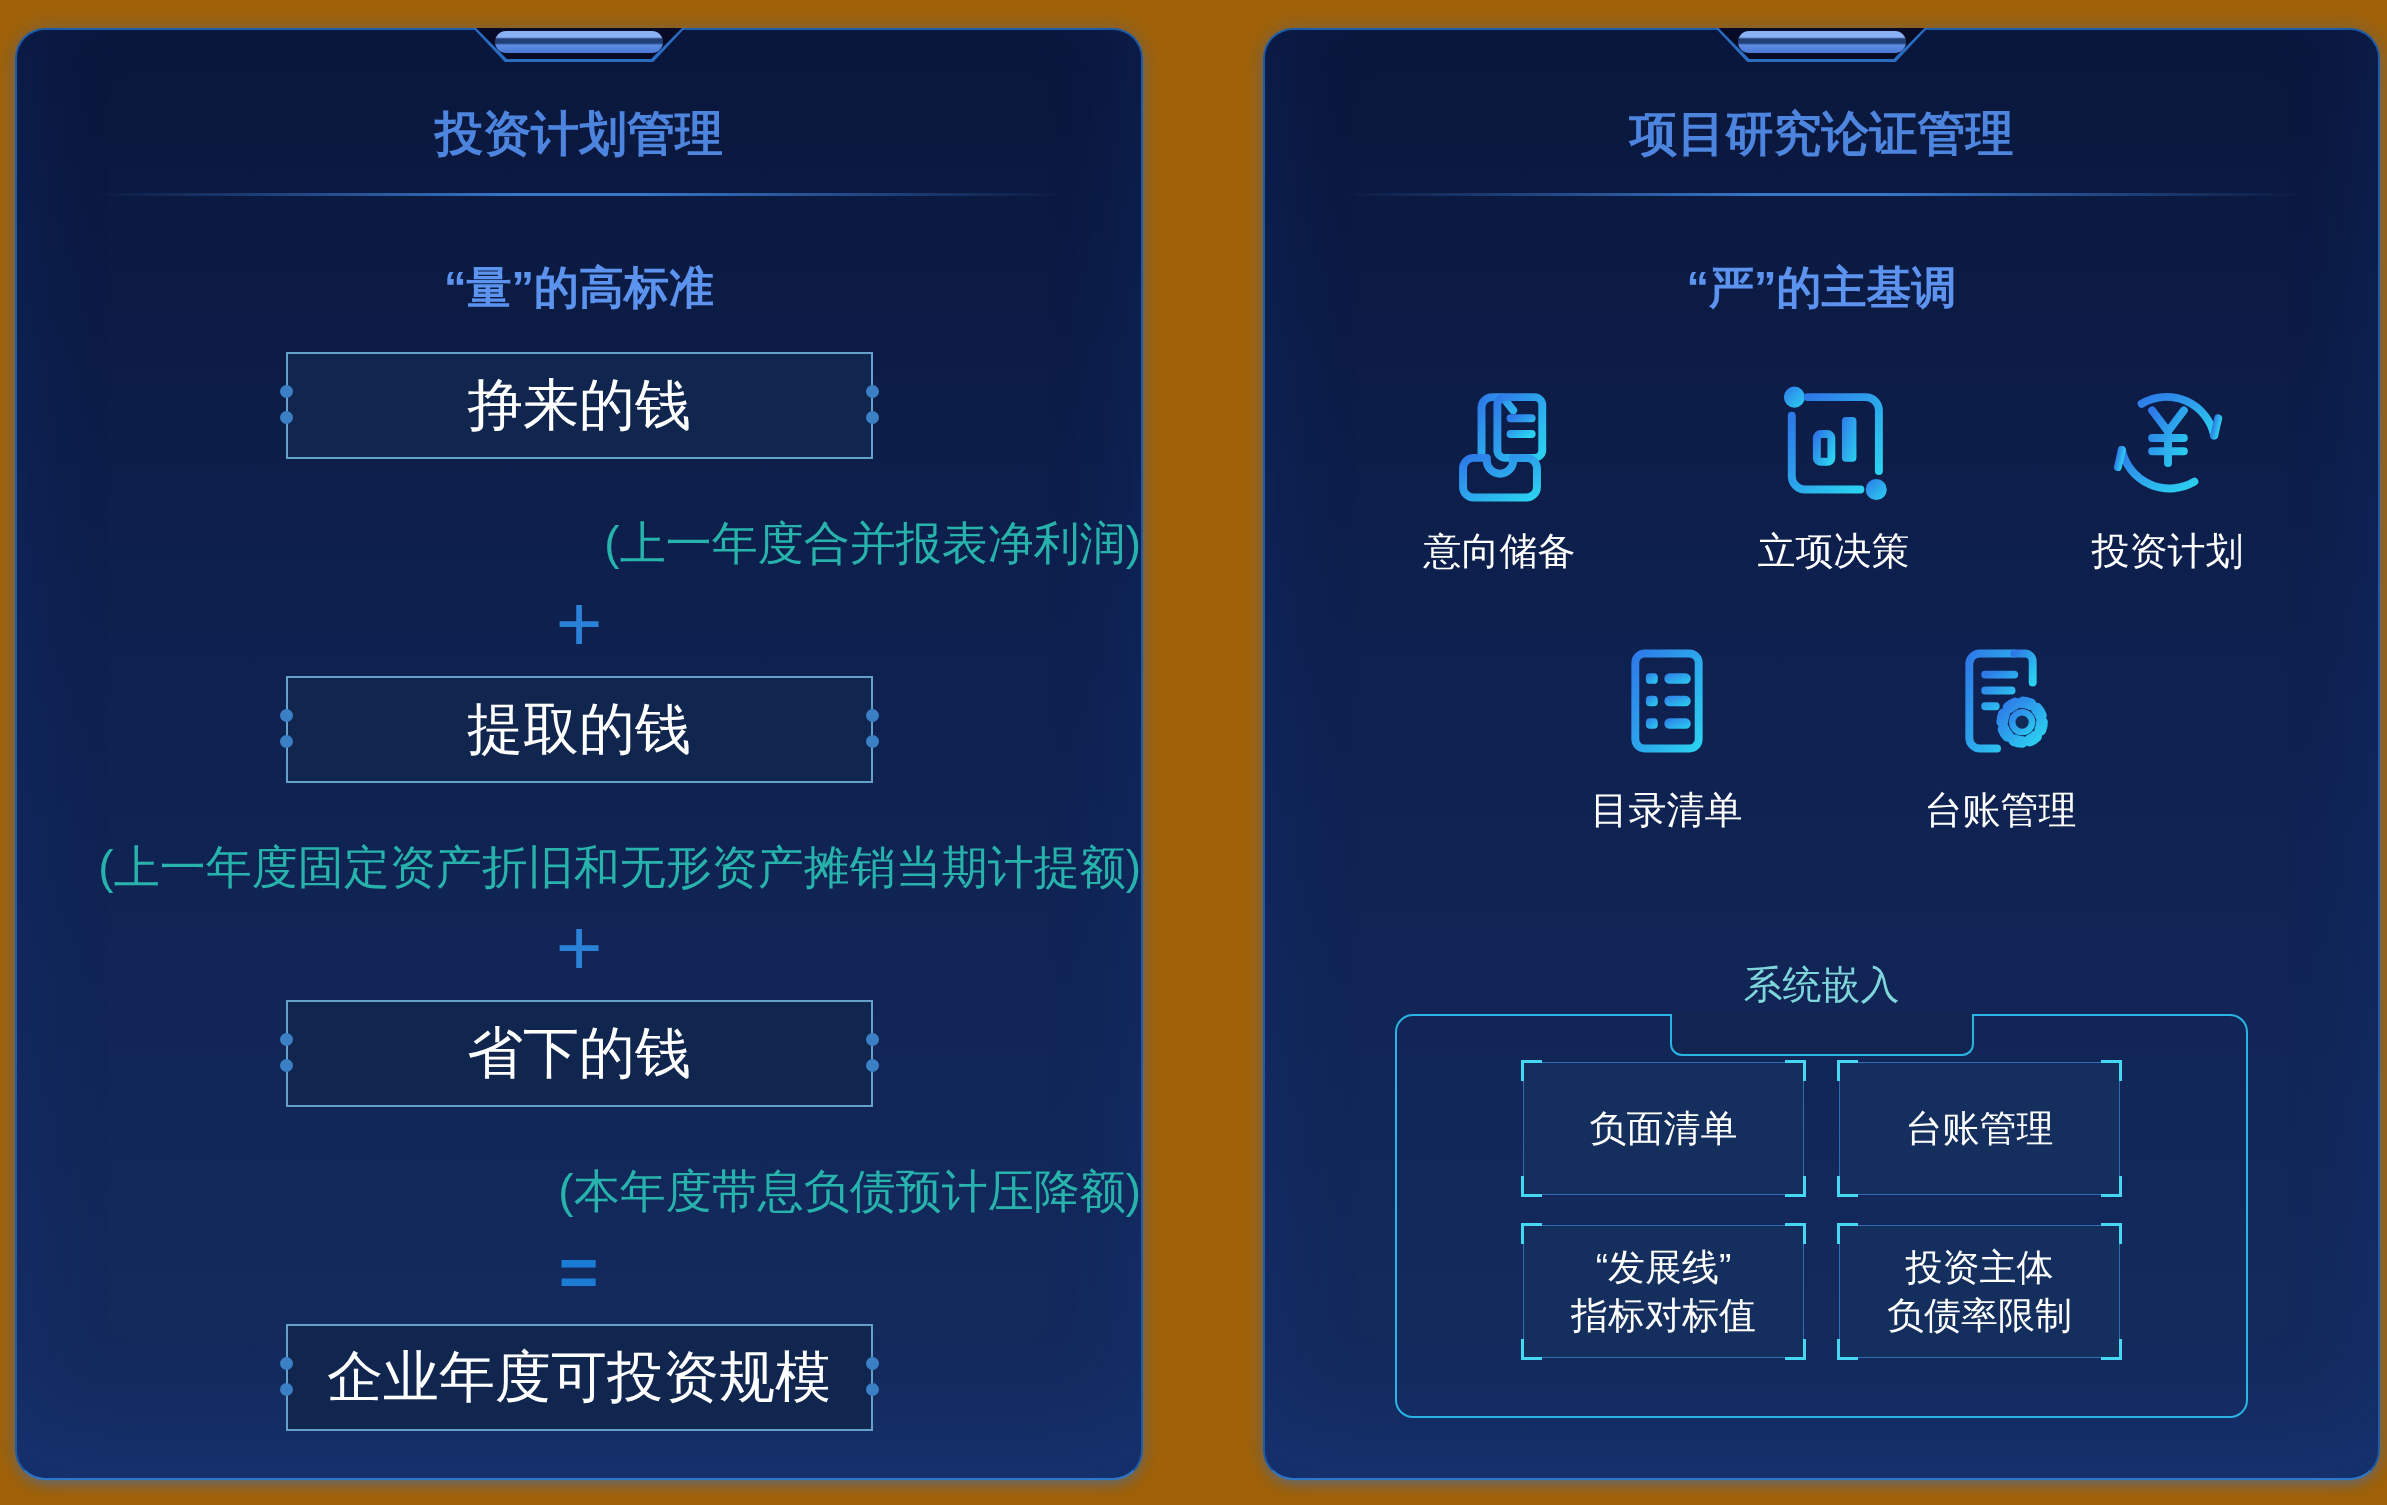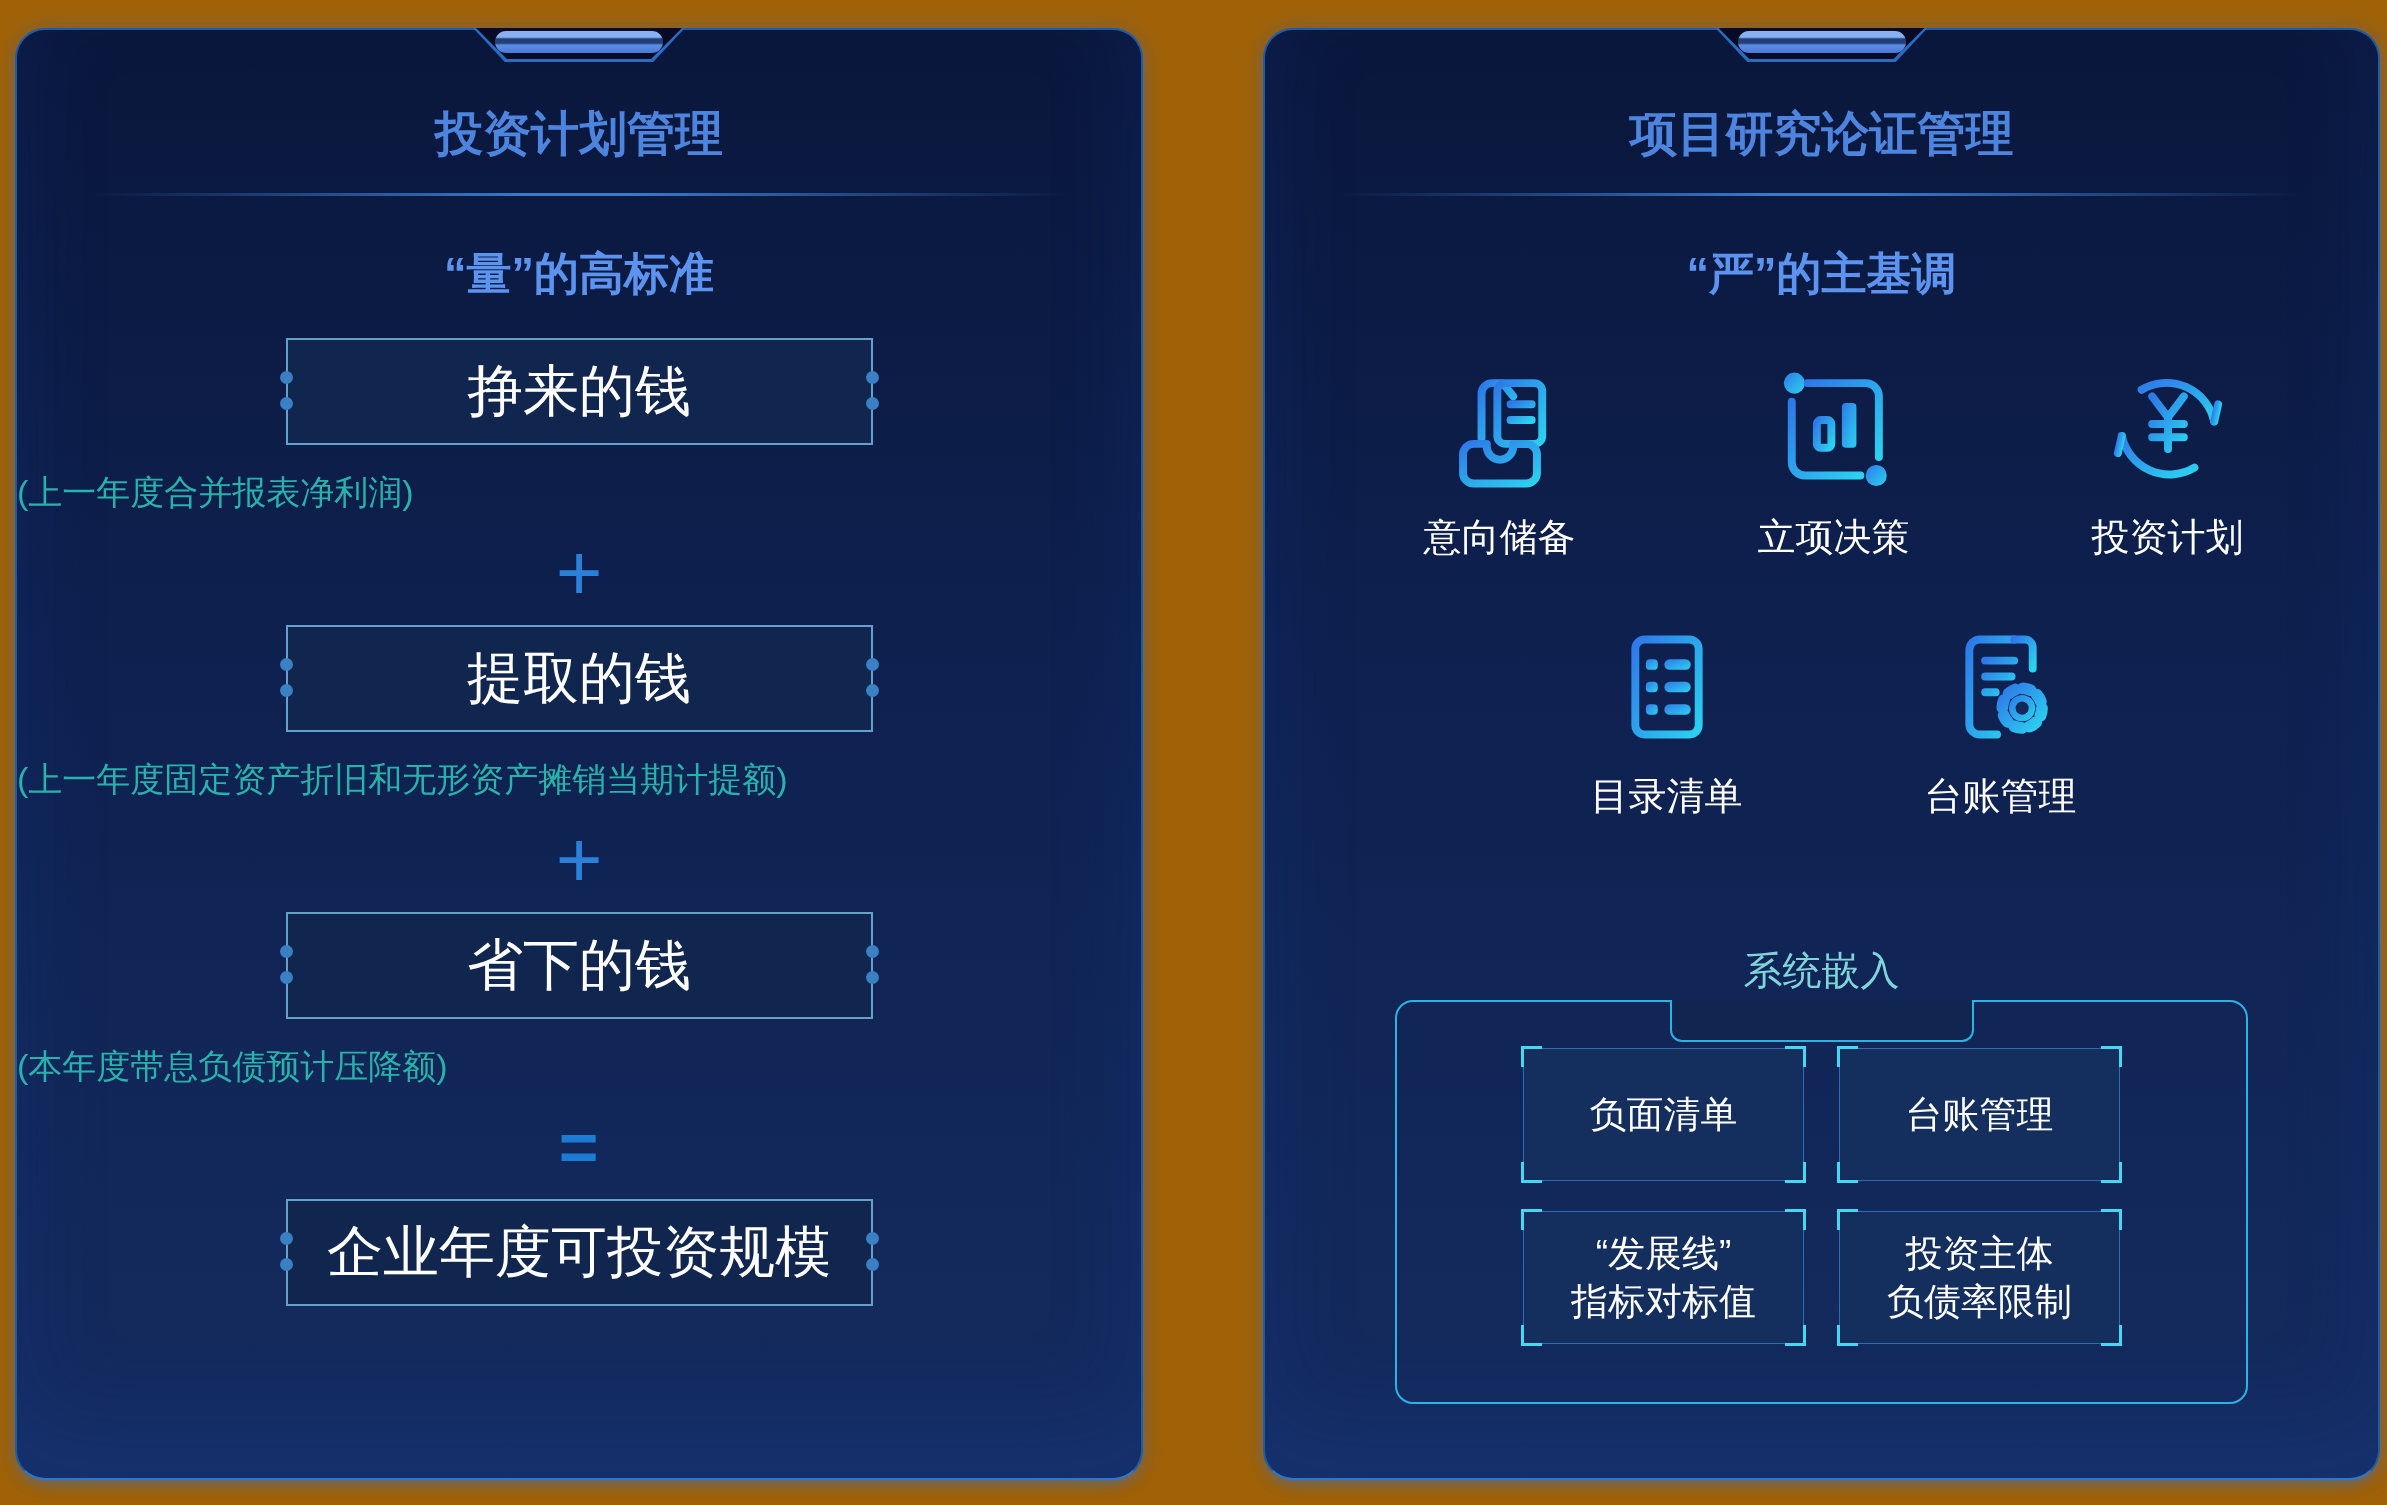--- a/index.html
+++ b/index.html
@@ -21,34 +21,34 @@
         clip-path:polygon(0 0,100% 0,85% 100%,15% 100%);}
   .notch .trap-inner{position:absolute;inset:0 3px 3px 3px;background:#070b26;
         clip-path:polygon(0 0,100% 0,85% 100%,15% 100%);}
   .notch .pill{position:absolute;top:3px;left:50%;transform:translateX(-50%);
         width:168px;height:22px;border-radius:11px;
         background:linear-gradient(180deg,#8ab1f4 0%,#8ab1f4 28%,#223f78 36%,#223f78 55%,#5d8de4 64%,#4a79d4 100%);}
 
   .panel-title{margin-top:76px;text-align:center;font-size:48px;font-weight:bold;color:#4c84de;line-height:1.15;}
   .divider{margin:26px auto 0;width:calc(100% - 150px);height:3px;border-radius:2px;
         background:linear-gradient(90deg,rgba(40,80,160,0) 0%,#3a7ace 45%,#3a7ace 55%,rgba(40,80,160,0) 100%);}
-  .panel-subtitle{margin-top:52px;text-align:center;font-size:45px;font-weight:bold;color:#5b93ee;line-height:1.15;}
+  .panel-subtitle{margin-top:66px;text-align:center;font-size:45px;font-weight:bold;color:#5b93ee;line-height:1.15;}
 
   
   .money-box{position:relative;width:587px;height:107px;margin:38px auto 0;box-sizing:border-box;
         background:#10264e;border:2px solid #63a0ca;
         display:flex;align-items:center;justify-content:center;
         font-size:56px;color:#ffffff;}
   .money-box.after-op{margin-top:22px;}
   .money-box .dot{position:absolute;width:13px;height:13px;border-radius:50%;background:#3b7fc4;}
   .money-box .dot.l1{left:-8px;top:calc(37% - 7px);}
   .money-box .dot.l2{left:-8px;top:calc(62% - 7px);}
   .money-box .dot.r1{right:-8px;top:calc(37% - 7px);}
   .money-box .dot.r2{right:-8px;top:calc(62% - 7px);}
-  .note{margin-top:25px;text-align:left;font-size:34px;color:#27b2ab;line-height:44px;}
+  .note{margin-top:62px;text-align:right;font-size:46px;color:#27b2ab;line-height:44px;}
   .op{margin-top:29px;text-align:center;line-height:60px;}
   .op.plus{font-size:80px;font-weight:normal;color:#2b80d8;}
   .op.equals{font-size:68px;font-weight:bold;color:#1a7cd4;letter-spacing:1px;}
 
   
   .features{display:flex;justify-content:center;gap:84px;margin-top:62px;padding-left:24px;}
   .features.second{margin-top:58px;}
   .feature{width:250px;display:flex;flex-direction:column;align-items:center;}
   .feature svg{width:132px;height:132px;}
   .feature-label{margin-top:18px;font-size:38px;color:#ffffff;}

